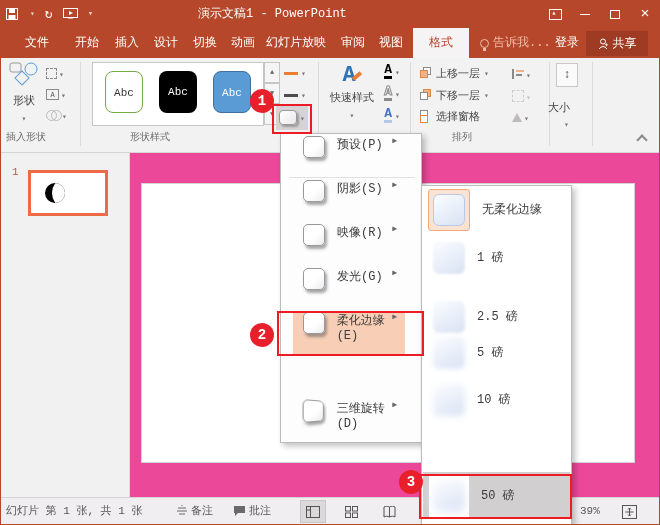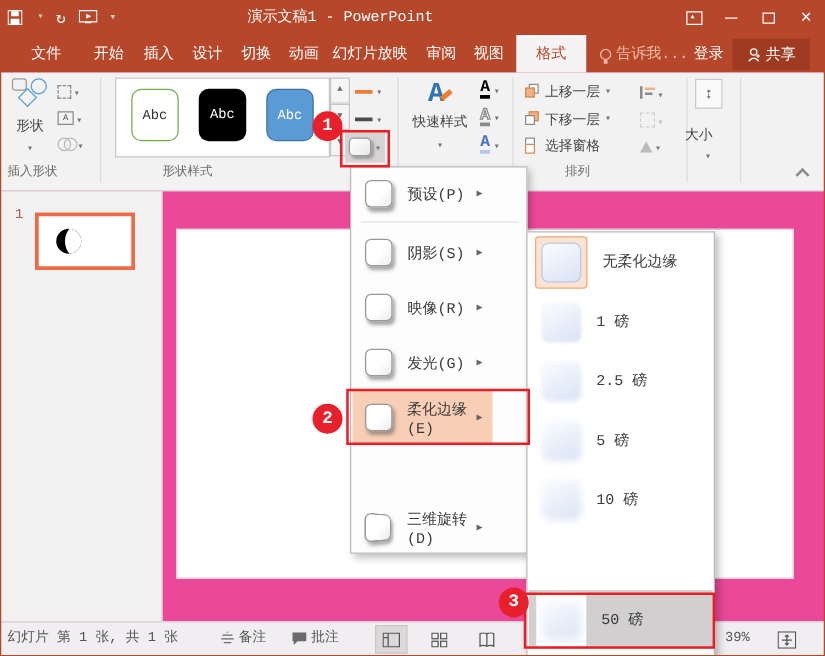--- a/index.html
+++ b/index.html
@@ -82,21 +82,21 @@
   .thumbs{position:absolute;left:0;top:153px;width:130px;height:344px;background:#f2f1f2;border-right:1px solid #d9d7d8;}
   .thumb-num{position:absolute;left:12px;top:13px;font-size:11px;color:#b35a43;}
   .thumb{position:absolute;left:28px;top:17px;width:80px;height:46px;background:#fff;border:3px solid #ed6c47;}
   .moon{position:relative;left:14px;top:10px;width:20px;height:20px;border-radius:50%;background:#000;overflow:hidden;}
   .moon::after{content:"";position:absolute;left:7px;top:-3px;width:20px;height:26px;border-radius:50%;background:#fff;}
   .canvas{position:absolute;left:141px;top:183px;width:494px;height:280px;background:#fff;border:1px solid #d5d3d4;z-index:1;}
 
   
   .menu{position:absolute;left:280px;top:133px;width:142px;height:310px;background:#fdfdfd;border:1px solid #bcbaba;
         box-shadow:3px 3px 6px rgba(0,0,0,.25);z-index:5;}
-  .mi{position:absolute;left:1px;width:112px;height:44px;display:flex;align-items:center;}
+  .mi{position:absolute;left:12px;width:112px;height:44px;display:flex;}
   .mi .fx2{width:22px;height:22px;margin-left:10px;background:linear-gradient(135deg,#fff 55%,#ececef);
            border:1px solid #9a989a;border-radius:5px;box-shadow:2px 3px 3px rgba(80,80,80,.5);}
   .mi .fx2.skew{transform:perspective(40px) rotateY(18deg);}
   .mi-label{margin-left:12px;font-size:12px;color:#3b3b3b;}
   .mi-arrow{position:absolute;right:8px;font-size:8px;color:#666;}
   .mi-arrow::after{content:"▶";}
   .msep{position:absolute;left:8px;width:126px;height:1px;background:#e2e0e1;}
   .mi.hl{background:#f8cfb6;}
 
   
@@ -358,21 +358,21 @@
     <div class="smi" style="top:0">
       <span class="sel-wrap">
           <span class="soft"></span>
         </span>
       <span class="smi-label">无柔化边缘</span>
     </div>
     <div class="smi" style="top:48px">
       <span class="soft" style="filter:blur(1.2px)"></span>
       <span class="smi-label">1 磅</span>
     </div>
-    <div class="smi" style="top:95px">
+    <div class="smi" style="top:107px">
       <span class="soft" style="filter:blur(1.8px)"></span>
       <span class="smi-label">2.5 磅</span>
     </div>
     <div class="smi" style="top:143px">
       <span class="soft" style="filter:blur(2.4px)"></span>
       <span class="smi-label">5 磅</span>
     </div>
     <div class="smi" style="top:190px">
       <span class="soft" style="filter:blur(3px)"></span>
       <span class="smi-label">10 磅</span>

